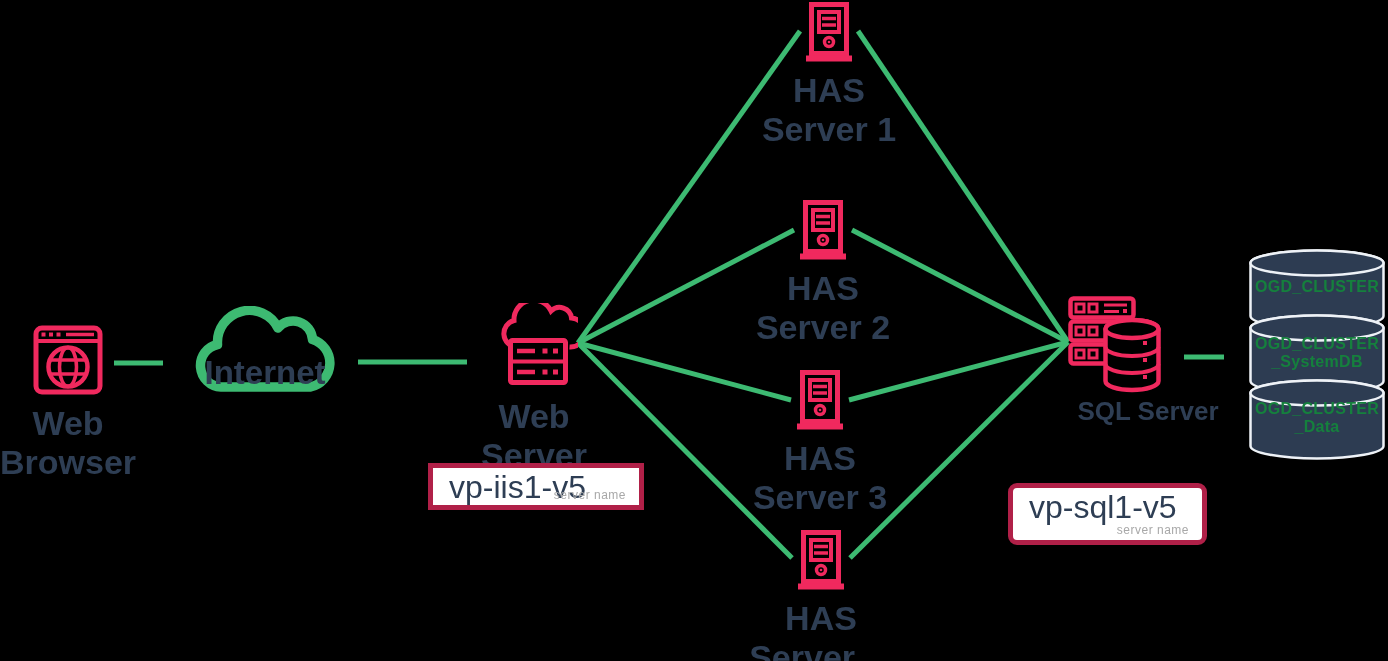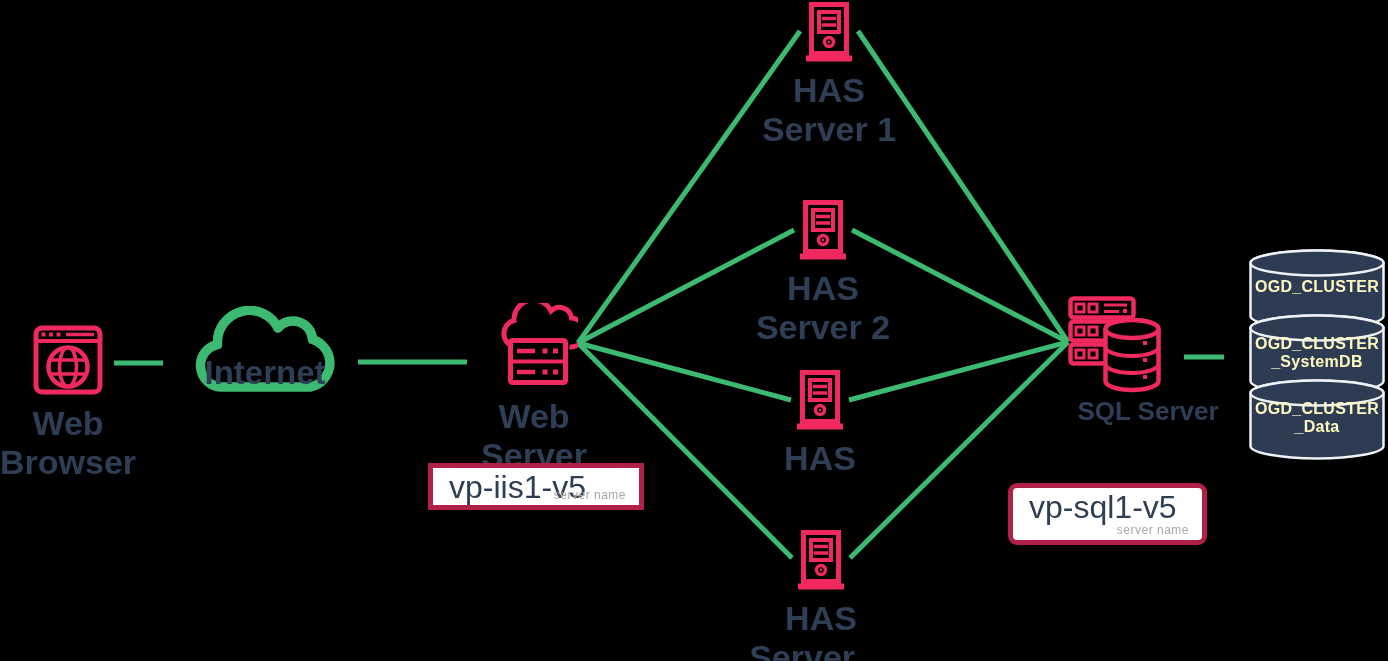--- a/index.html
+++ b/index.html
@@ -51,21 +51,21 @@
     bottom:3px;
     font-size:12px;
     color:#a8a8a8;
     letter-spacing:0.5px;
   }
   .db-cyl{position:absolute;width:138px;height:84px;}
   .db-cyl svg{position:absolute;left:0;top:0;}
   .db-label{
     position:absolute;left:0;right:0;
     text-align:center;
-    color:#fef9c3;
+    color:#15803d;
     font-weight:bold;
     font-size:16px;
     line-height:1.15;
     letter-spacing:0.3px;
   }
   .db-label .ln{display:block;}
 </style>
 </head>
 <body>
 
@@ -173,20 +173,21 @@
       <rect x="13" y="10" width="20" height="20" stroke-width="4"></rect>
       <line x1="16" y1="16.5" x2="30" y2="16.5" stroke-width="3.5"></line>
       <line x1="16" y1="23" x2="30" y2="23" stroke-width="3.5"></line>
       <circle cx="23" cy="40" r="4.5" stroke-width="3.5"></circle>
       <line x1="0" y1="56.5" x2="46" y2="56.5" stroke-width="6"></line>
     </g>
     <circle cx="23" cy="40" r="1.3" fill="#f0295e"></circle>
   </svg>
   <div class="node-label" style="left:735px;top:439px;">
     <span class="ln">HAS</span>
+    <span class="ln">Server 3</span>
   </div>
 
   <svg class="node-icon" style="left:798px;top:530px;" width="46" height="60" viewBox="0 0 46 60">
     <g stroke="#f0295e" fill="none">
       <rect x="5.5" y="2.5" width="35" height="49" stroke-width="5"></rect>
       <rect x="13" y="10" width="20" height="20" stroke-width="4"></rect>
       <line x1="16" y1="16.5" x2="30" y2="16.5" stroke-width="3.5"></line>
       <line x1="16" y1="23" x2="30" y2="23" stroke-width="3.5"></line>
       <circle cx="23" cy="40" r="4.5" stroke-width="3.5"></circle>
       <line x1="0" y1="56.5" x2="46" y2="56.5" stroke-width="6"></line>

